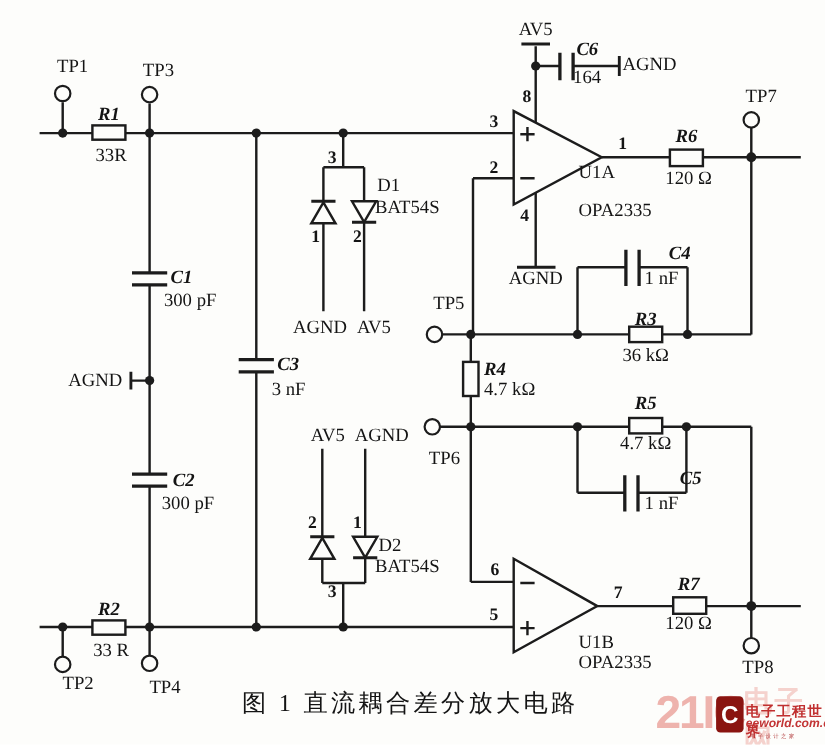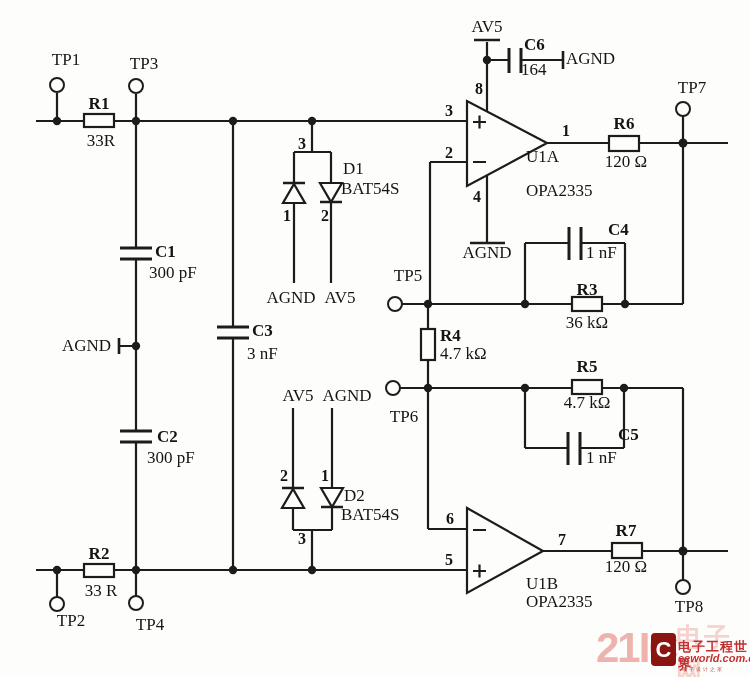--- a/index.html
+++ b/index.html
@@ -1,21 +1,21 @@
 <!DOCTYPE html>
 <html><head>
 <meta charset="utf-8">
 <style>
   html,body{margin:0;padding:0;background:#fff;}
   .page{position:relative;width:750px;height:677px;background:#fdfdfb;overflow:hidden;
         font-family:"Liberation Serif","DejaVu Serif",serif;color:#141414;}
   svg{position:absolute;left:0;top:0;}
   .t{position:absolute;font-size:17px;line-height:18px;white-space:nowrap;color:#141414;}
   .c{transform:translateX(-50%);}
-  .i{font-weight:bold;}
+  .i{font-style:italic;font-weight:bold;}
   .b{font-weight:normal;}
   .pin{font-size:16px;font-weight:bold;}
   .cap{font-size:22px;letter-spacing:3px;font-weight:500;}
   
   .wm-num{position:absolute;font-family:"Liberation Sans",sans-serif;font-size:42px;font-weight:bold;
           color:rgba(224,106,96,0.50);letter-spacing:-2px;}
   .wm-ghost{position:absolute;font-size:26px;font-weight:bold;color:rgba(228,130,120,0.35);letter-spacing:2px;}
   .wm-logo{position:absolute;width:25px;height:33px;background:#8a1410;border-radius:4px;
            display:flex;align-items:center;justify-content:center;}
   .wm-logo span{color:#fff;font-family:"Liberation Sans",sans-serif;font-weight:bold;font-size:22px;line-height:22px;}
@@ -188,20 +188,21 @@
   <span class="t" style="left:526px;top:593px">OPA2335</span>
   <span class="t c pin" style="left:450px;top:510px">6</span>
   <span class="t c pin" style="left:449px;top:551px">5</span>
   <span class="t c pin" style="left:562px;top:531px">7</span>
 
   <span class="t c b" style="left:487px;top:18px">AV5</span>
   <span class="t b" style="left:566px;top:50px">AGND</span>
   <span class="t c b" style="left:487px;top:244px">AGND</span>
   <span class="t b" style="left:62px;top:337px">AGND</span>
 
+  <span class="t c cap" style="left:373px;top:630px">图 1  直流耦合差分放大电路</span>
 
   <div>
     <span class="wm-ghost" style="left:676px;top:620px">电子网</span>
     <span class="wm-num" style="left:596px;top:624px">21IC</span>
     <div class="wm-logo" style="left:651px;top:633px">
       <span>C</span>
     </div>
     <span class="wm-name" style="left:678px;top:638px">电子工程世界</span>
     <span class="wm-url" style="left:678px;top:652px">eeworld.com.cn</span>
     <span class="wm-slogan" style="left:682px;top:666px">电子设计之家</span>

